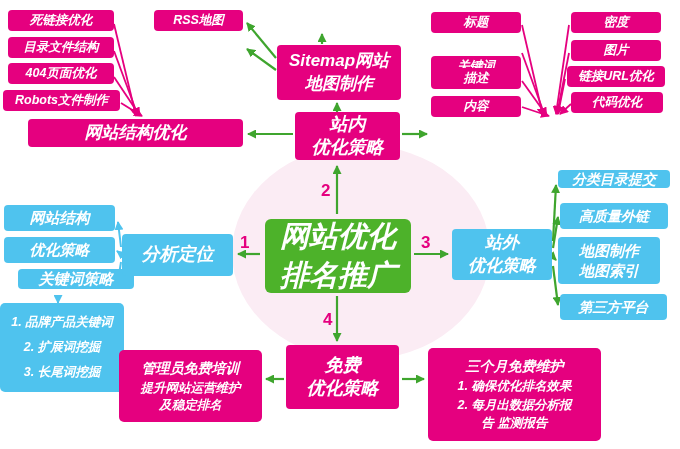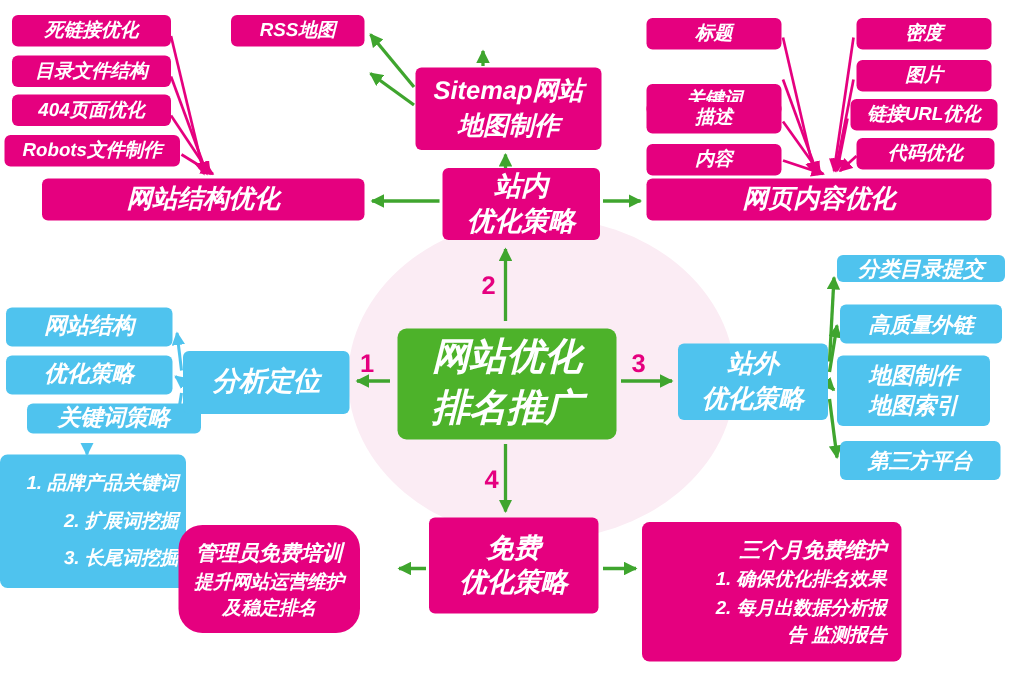--- a/index.html
+++ b/index.html
@@ -14,21 +14,21 @@
          border-radius:4px; line-height:1.3;font-style:italic; }
   .pink  { background:var(--pink,#e5007f); }
   .blue  { background:var(--blue,#4fc3ee); }
   .green { background:var(--green,#4db22a); }
   .sm    { font-size:12.5px; }
   .bar   { font-size:17px; }
   .mid   { font-size:18px; }
   .side  { font-size:15px; }
   .side2 { font-size:14px; }
   .num { position:absolute; color:var(--pink,#e5007f); font-weight:bold; font-size:17px; }
-  .left-align { align-items:flex-end; text-align:left; }
+  .left-align { align-items:center; text-align:left; }
   .lg { stroke:var(--arrow_green,#3fa52e); stroke-width:2.2; }
   .lp { stroke:var(--pink,#e5007f);  stroke-width:1.8; }
   .lb { stroke:var(--blue,#4fc3ee);  stroke-width:2; }
   .mg { fill:var(--arrow_green,#3fa52e); }
   .mp { fill:var(--pink,#e5007f); }
   .mb { fill:var(--blue,#4fc3ee); }
 </style>
 </head>
 <body>
 
@@ -101,21 +101,20 @@
     <span>Sitemap网站</span>
     <span>地图制作</span>
   </div>
 
   <div class="box pink mid" style="left:295px;top:112px;width:105px;height:48px">
     <span>站内</span>
     <span>优化策略</span>
   </div>
 
   <div class="box pink bar" style="left:28px;top:119px;width:215px;height:28px">网站结构优化</div>
-  <div class="box pink bar" style="left:431px;top:119px;width:230px;height:28px">网页内容优化</div>
 
   <div class="box pink sm" style="left:431px;top:12px;width:90px;height:21px">标题</div>
   <div class="box pink sm" style="left:431px;top:56px;width:90px;height:21px">关键词</div>
   <div class="box pink sm" style="left:431px;top:68px;width:90px;height:21px">描述</div>
   <div class="box pink sm" style="left:431px;top:96px;width:90px;height:21px">内容</div>
 
   <div class="box pink sm" style="left:571px;top:12px;width:90px;height:21px">密度</div>
   <div class="box pink sm" style="left:571px;top:40px;width:90px;height:21px">图片</div>
   <div class="box pink sm" style="left:567px;top:66px;width:98px;height:21px">链接URL优化</div>
   <div class="box pink sm" style="left:571px;top:92px;width:92px;height:21px">代码优化</div>
@@ -125,21 +124,21 @@
   <div class="box blue side" style="left:18px;top:269px;width:116px;height:20px">关键词策略</div>
 
   <div class="box blue sm left-align" style="left:0px;top:303px;width:124px;height:89px;justify-content:space-around;padding:7px 5px;border-radius:5px">
     <span>1. 品牌产品关键词</span>
     <span>2. 扩展词挖掘</span>
     <span>3. 长尾词挖掘</span>
   </div>
 
   <div class="box blue" style="left:122px;top:234px;width:111px;height:42px;font-size:18px">分析定位</div>
 
-  <div class="box green" style="left:265px;top:219px;width:146px;height:74px;font-size:25px;border-radius:6px;line-height:1.35">
+  <div class="box green" style="left:265px;top:219px;width:146px;height:74px;font-size:29px;border-radius:6px;line-height:1.35">
     <span>网站优化</span>
     <span>排名推广</span>
   </div>
 
   <div class="box blue" style="left:452px;top:229px;width:100px;height:51px;font-size:17px">
     <span>站外</span>
     <span>优化策略</span>
   </div>
 
   <div class="box blue side2" style="left:558px;top:170px;width:112px;height:18px">分类目录提交</div>
@@ -148,21 +147,21 @@
     <span>地图制作</span>
     <span>地图索引</span>
   </div>
   <div class="box blue side2" style="left:560px;top:294px;width:107px;height:26px">第三方平台</div>
 
   <div class="box pink" style="left:286px;top:345px;width:113px;height:64px;font-size:18px">
     <span>免费</span>
     <span>优化策略</span>
   </div>
 
-  <div class="box pink" style="left:119px;top:350px;width:121px;height:72px;font-size:12.5px;border-radius:16px">
+  <div class="box pink" style="left:119px;top:350px;width:143px;height:72px;font-size:12.5px;border-radius:5px">
     <span style="font-size:14px;margin-bottom:3px">管理员免费培训</span>
     <span>提升网站运营维护</span>
     <span>及稳定排名</span>
   </div>
 
   <div class="box pink left-align" style="left:428px;top:348px;width:173px;height:93px;font-size:12.5px;padding:8px 10px;justify-content:space-around;border-radius:5px">
     <span style="font-size:14px">三个月免费维护</span>
     <span>1. 确保优化排名效果</span>
     <span>2. 每月出数据分析报</span>
     <span>告  监测报告</span>

